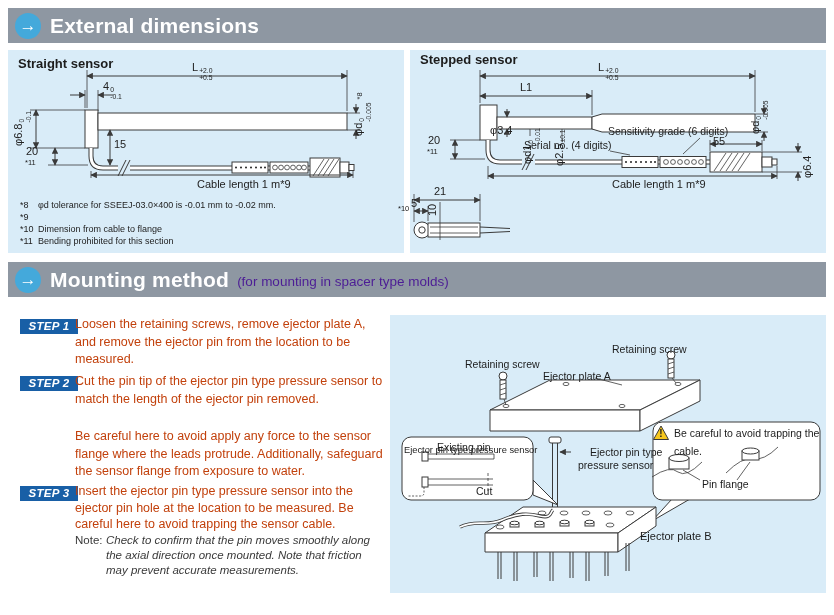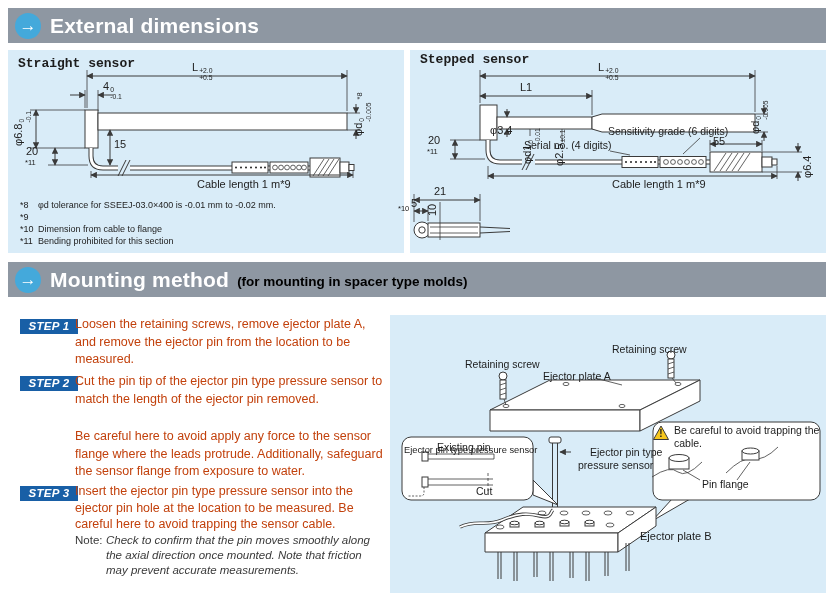--- a/index.html
+++ b/index.html
@@ -5,24 +5,24 @@
   html,body{margin:0;padding:0;}
   body{width:834px;height:615px;position:relative;background:#ffffff;
        font-family:"Liberation Sans","DejaVu Sans",sans-serif;color:#2e2e2e;overflow:hidden;}
   
   .sec-header{position:absolute;left:8px;width:818px;height:35px;background:#8e97a2;
               display:flex;align-items:center;}
   .arrow-circle{width:26px;height:26px;border-radius:50%;background:#44a9db;color:#fff;
                 margin:0 9px 0 7px;display:flex;align-items:center;justify-content:center;
                 font-size:17px;font-weight:bold;flex:0 0 auto;}
   .sec-title{font-size:21px;font-weight:bold;color:#fff;letter-spacing:.2px;}
-  .sec-subtitle{font-size:13.5px;font-weight:bold;color:#000000;margin-left:8px;margin-top:4px;}
+  .sec-subtitle{font-size:13.5px;font-weight:normal;color:#4c1d95;margin-left:8px;margin-top:4px;}
   
   .panel{position:absolute;background:#d9ecf8;}
-  .panel-label{position:absolute;font-size:13px;font-weight:bold;color:#1c1c1c;font-family:Liberation Mono, monospace;}
+  .panel-label{position:absolute;font-size:13px;font-weight:bold;color:#1c1c1c;}
   
   .dim{position:absolute;font-size:11px;color:#222;white-space:nowrap;line-height:11px;}
   .dim small{font-size:7.5px;}
   .tst{display:inline-flex;flex-direction:column;font-size:6.8px;line-height:6.6px;
        vertical-align:-2px;margin-left:1px;}
   .rot{transform-origin:0 0;transform:rotate(-90deg);}
   .notemark{position:absolute;font-size:7.5px;color:#222;line-height:8px;}
   
   .footnotes{position:absolute;font-size:9px;line-height:12px;color:#222;}
   .footnotes .fn{display:flex;}
@@ -30,21 +30,21 @@
   
   .step-badge{position:absolute;width:58px;height:15px;background:#185fa6;color:#fff;
               font-weight:bold;font-style:italic;font-size:11.5px;text-align:center;
               line-height:15px;letter-spacing:.3px;}
   .step-text{position:absolute;left:75px;width:312px;font-size:12.5px;line-height:17.5px;color:#c2410c;}
   .note-wrap{position:absolute;left:75px;width:300px;font-size:11.5px;line-height:15px;color:#3a3a3a;}
   .note-wrap .nl{position:absolute;left:0;top:0;}
   .note-wrap .nb{display:block;padding-left:31px;font-style:italic;}
   
   .il{position:absolute;font-size:10.5px;color:#1c1c1c;white-space:nowrap;line-height:12px;}
-  .ilw{position:absolute;font-size:10.5px;color:#1c1c1c;line-height:13px;}
+  .ilw{position:absolute;font-size:10.5px;color:#1c1c1c;line-height:18px;}
   svg{position:absolute;overflow:visible;}
   .ln{stroke:#3a3a3a;stroke-width:1;fill:none;}
   .thin{stroke:#3a3a3a;stroke-width:.8;fill:none;}
   .wfill{fill:#ffffff;stroke:#3a3a3a;stroke-width:1;}
 </style>
 </head>
 <body>
 
 <div class="sec-header" style="top:8px;">
   <span class="arrow-circle">→</span>

